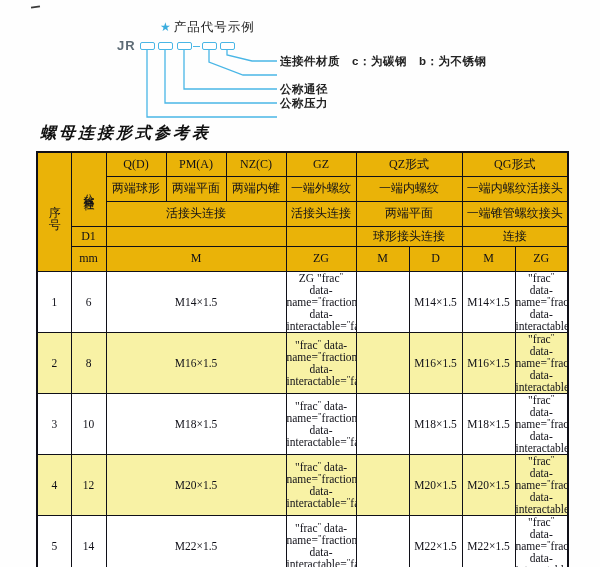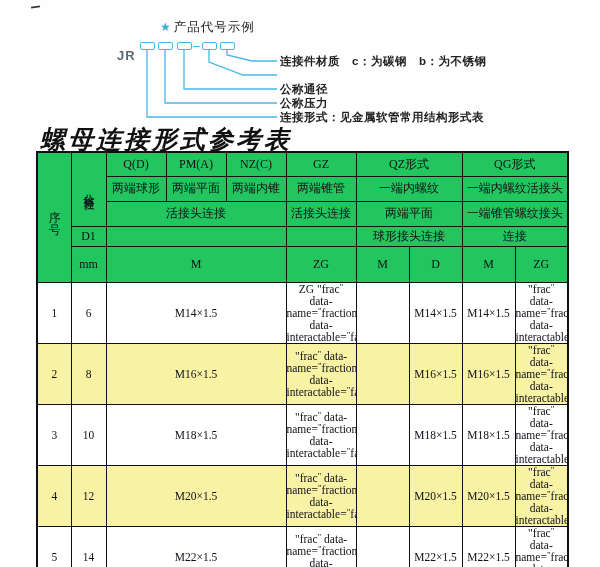--- a/index.html
+++ b/index.html
@@ -3,40 +3,40 @@
 <meta charset="utf-8">
 <style>
   html,body{margin:0;padding:0;background:#fff;}
   #page{position:relative;width:600px;height:567px;background:#fefefe;overflow:hidden;
         font-family:"Liberation Sans", sans-serif;color:#1a1a1a;}
 
   
   #corner-mark{position:absolute;left:31px;top:6px;width:9px;height:2px;background:#3a3a3a;transform:rotate(-8deg);}
   #diagram-title{position:absolute;left:120px;top:19px;font-size:12.5px;font-weight:normal;letter-spacing:1px;margin-left:40px;}
   #diagram-title .star{color:#3badde;margin-right:2px;font-size:12px;}
-  #code-prefix{position:absolute;left:117px;top:48px;font-size:13px;font-weight:bold;color:#5c6a74;letter-spacing:1px;}
+  #code-prefix{position:absolute;left:117px;top:38px;font-size:13px;font-weight:bold;color:#5c6a74;letter-spacing:1px;}
   .code-box{position:absolute;top:42px;width:13px;height:6px;background:#fff;
             border:1.5px solid #49b6e6;border-radius:2px;}
   #code-dash{position:absolute;left:193px;top:45.5px;width:7px;height:1.5px;background:#49b6e6;}
   #diagram-lines{position:absolute;left:0;top:0;width:600px;height:140px;}
   .diag-label{position:absolute;left:280px;font-size:11.5px;font-weight:bold;color:#222;
               letter-spacing:0.5px;white-space:nowrap;line-height:12px;text-align:center;}
 
   
-  #table-title{position:absolute;left:40px;top:123px;font-size:25px;font-weight:bold;font-style:italic;
+  #table-title{position:absolute;left:40px;top:123px;font-size:16px;font-weight:bold;font-style:italic;
                letter-spacing:3px;color:#111;font-family:"Liberation Serif","DejaVu Serif",serif;}
 
   
   #ref-table{position:absolute;left:36px;top:151px;width:531px;border-collapse:collapse;
              table-layout:fixed;font-family:"Liberation Serif","DejaVu Serif",serif;
              border:2px solid #101018;}
   #ref-table th,#ref-table td{border:1px solid #101018;padding:0;text-align:center;
              vertical-align:middle;font-weight:normal;color:#101018;overflow:hidden;}
-  #ref-table th{background:#22c55e;font-size:12px;}
-  .hr1{height:24px;} .hr2{height:25px;font-family:Liberation Serif, serif;} .hr3{height:25px;} .hr4{height:20px;} .hr5{height:36px;margin-left:25px;}
+  #ref-table th{background:#eab308;font-size:12px;}
+  .hr1{height:24px;} .hr2{height:25px;font-family:Liberation Serif, serif;} .hr3{height:25px;} .hr4{height:20px;} .hr5{height:25px;margin-left:25px;}
   .hdr-bottom th{border-bottom:2px solid #101018;}
   .vert{writing-mode:vertical-rl;text-orientation:upright;margin:0 auto;}
   .vert-seq{letter-spacing:14px;font-size:12px;}
   .vert-dn{letter-spacing:2px;font-size:11px;}
   .small-hdr{font-size:11px;}
   #ref-table tbody tr{height:20.5px;}
   #ref-table tbody td{font-size:11.5px;background:#fff;}
   #ref-table tbody tr.zebra td{background:#f8f2a5;}
   .inch{font-size:9px;vertical-align:top;line-height:1;}
 </style>
@@ -62,21 +62,20 @@
     <polyline points="147,50 147,117 277,117" fill="none" stroke="#49b6e6" stroke-width="1.3"></polyline>
     <polyline points="165,50 165,103 277,103" fill="none" stroke="#49b6e6" stroke-width="1.3"></polyline>
     <polyline points="184,50 184,89 277,89" fill="none" stroke="#49b6e6" stroke-width="1.3"></polyline>
     <polyline points="209,50 209,62 243,75 277,75" fill="none" stroke="#49b6e6" stroke-width="1.3"></polyline>
     <polyline points="227,50 227,55 252,61 277,61" fill="none" stroke="#49b6e6" stroke-width="1.3"></polyline>
   </svg>
 
   <div class="diag-label" style="top:55px;">连接件材质　c：为碳钢　b：为不锈钢</div>
   <div class="diag-label" style="top:83px;">公称通径</div>
   <div class="diag-label" style="top:97px;">公称压力</div>
-  <div class="diag-label" style="top:111px;">连接形式：见金属软管常用结构形式表</div>
 
   <div id="table-title">螺母连接形式参考表</div>
 
   <table id="ref-table">
     <colgroup>
       <col style="width:34px;">
         <col style="width:35px;">
       <col style="width:60px;">
         <col style="width:60px;">
         <col style="width:60px;">
@@ -94,21 +93,21 @@
         <th>PM(A)</th>
         <th>NZ(C)</th>
         <th>GZ</th>
         <th colspan="2">QZ形式</th>
         <th colspan="2">QG形式</th>
       </tr>
       <tr class="hr2">
         <th>两端球形</th>
         <th>两端平面</th>
         <th>两端内锥</th>
-        <th>两端锥管</th>
+        <th>一端外螺纹</th>
         <th colspan="2">一端内螺纹</th>
         <th colspan="2" class="small-hdr">一端内螺纹活接头</th>
       </tr>
       <tr class="hr3">
         <th colspan="3">活接头连接</th>
         <th>活接头连接</th>
         <th colspan="2">两端平面</th>
         <th colspan="2" class="small-hdr">一端锥管螺纹接头</th>
       </tr>
       <tr class="hr4">

